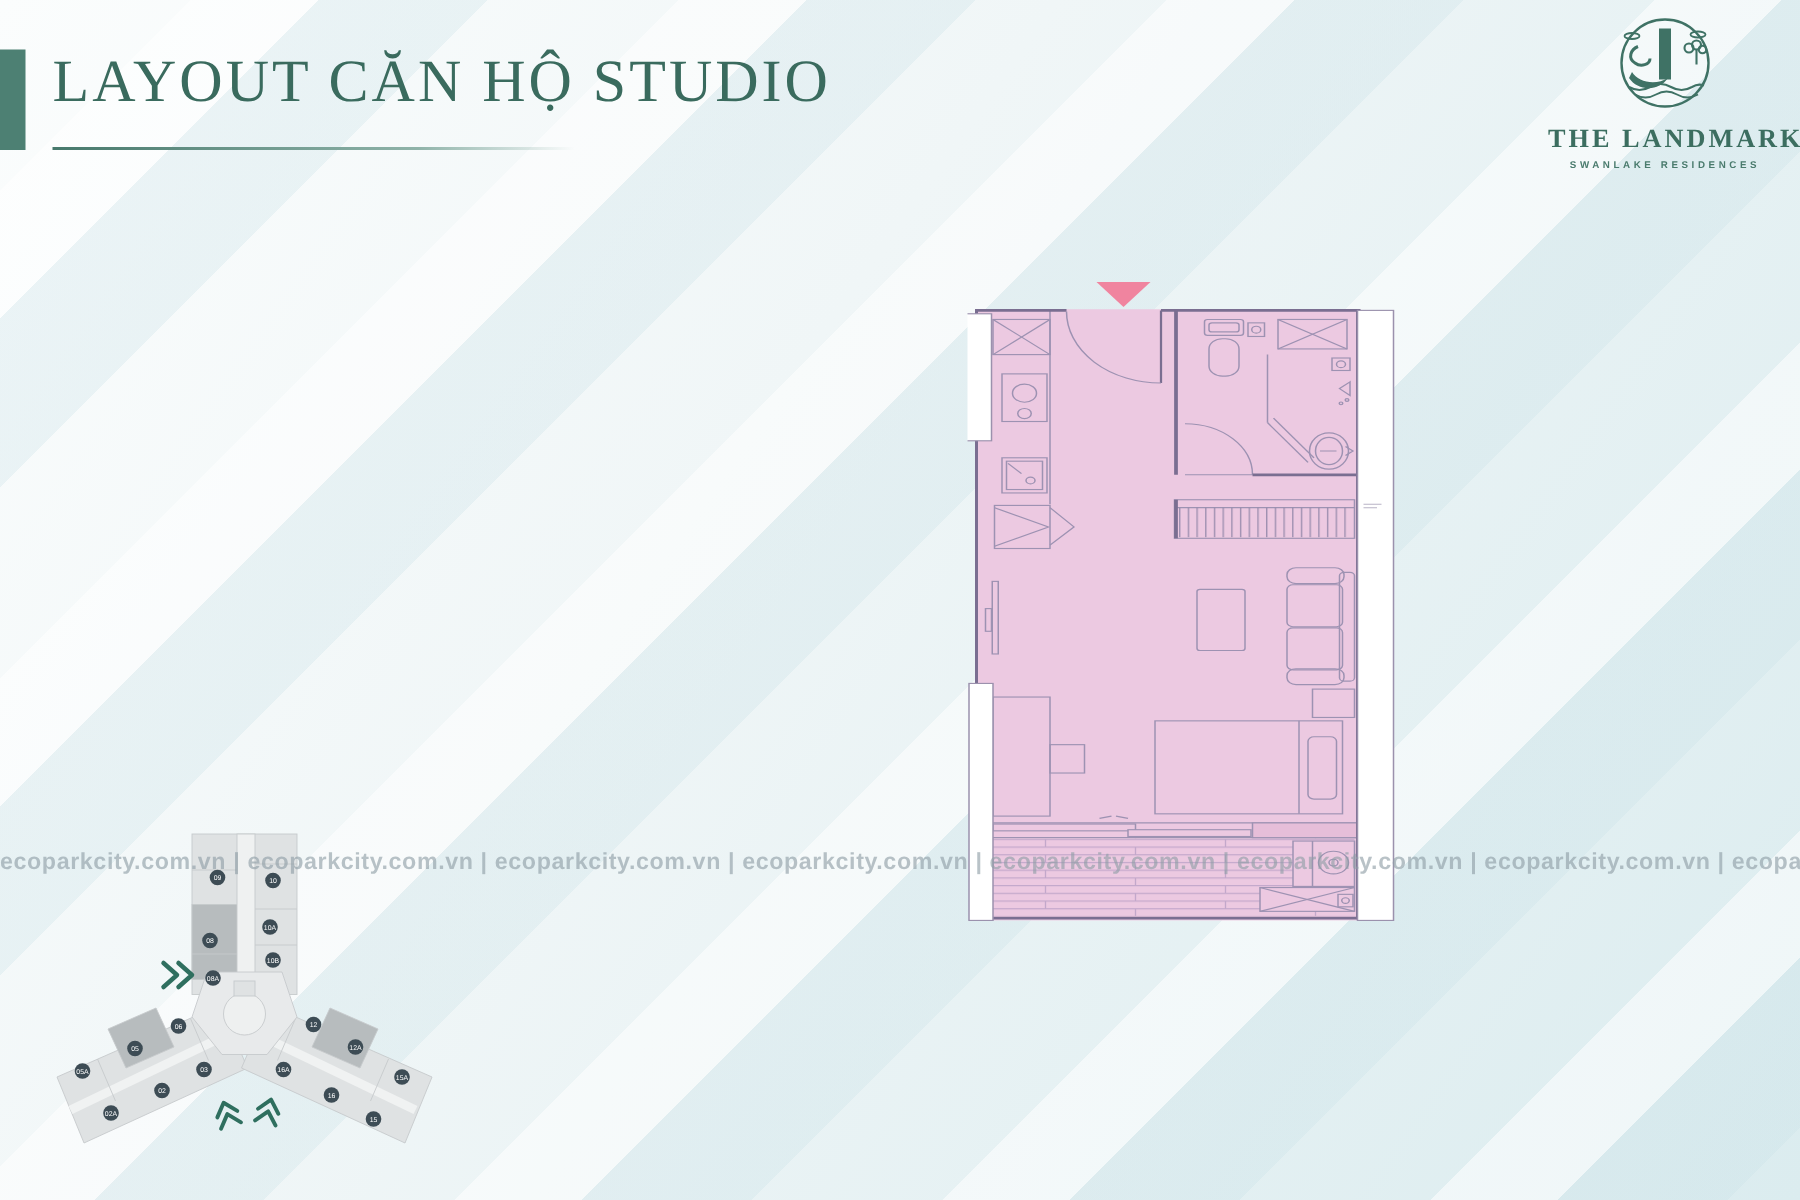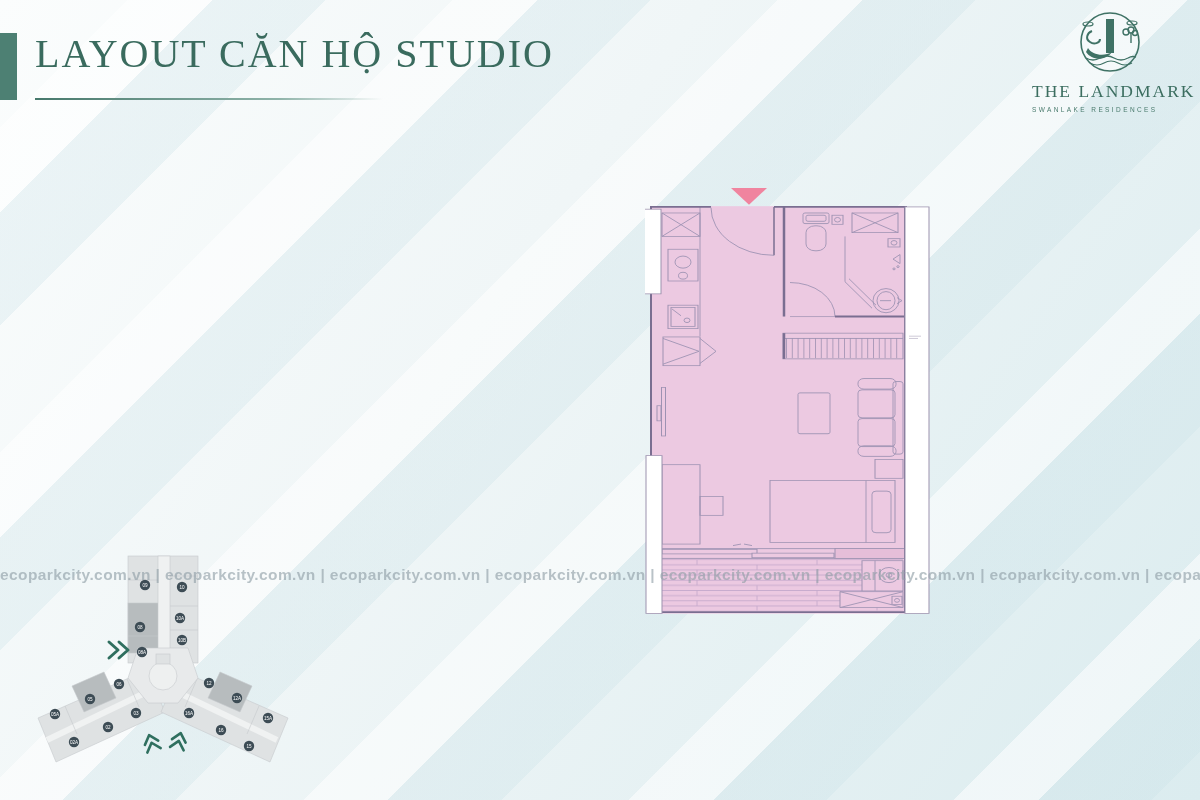--- a/index.html
+++ b/index.html
@@ -7,21 +7,21 @@
   .stage{position:relative;width:1200px;height:800px;overflow:hidden;
     background:
       repeating-linear-gradient(135deg, rgba(255,255,255,0) 0 90px, rgba(255,255,255,0.55) 90px 150px, rgba(201,225,231,0.30) 150px 230px),
       linear-gradient(125deg,#fbfdfd 0%,#f0f6f7 40%,#dbecef 100%);
   }
   .accent-bar{position:absolute;left:0;top:33px;width:17px;height:67px;background:#4d8073;}
   .page-title{position:absolute;left:35px;top:30px;margin:0;font-family:"Liberation Serif",serif;
     font-size:40px;font-weight:500;letter-spacing:2px;color:#3a6b5e;white-space:nowrap;}
   .title-underline{position:absolute;left:35px;top:98px;width:348px;height:2px;
     background:linear-gradient(90deg,#47796c,#8fb3a9 70%,rgba(170,200,192,0));}
-  .logo{position:absolute;left:1032px;top:10px;width:156px;text-align:left;color:#3c6e60;}
+  .logo{position:absolute;left:1032px;top:10px;width:156px;text-align:center;color:#3c6e60;font-weight:bold;}
   .logo-name{font-family:"Liberation Serif",serif;font-size:17.5px;letter-spacing:2px;margin-top:3px;white-space:nowrap;}
   .logo-tagline{font-family:"Liberation Sans",sans-serif;font-size:6.5px;letter-spacing:2.4px;color:#4a7b6d;margin-top:4px;white-space:nowrap;}
   .watermark{position:absolute;left:0;top:566px;width:1200px;height:22px;overflow:hidden;
     font-size:15.5px;letter-spacing:.4px;color:#8f9ea6;opacity:.62;white-space:nowrap;z-index:6;font-weight:bold;}
   .floorplan{position:absolute;left:645px;top:185px;z-index:2;}
   .keyplan{position:absolute;left:28px;top:548px;z-index:2;}
 </style>
 </head>
 <body>
 

